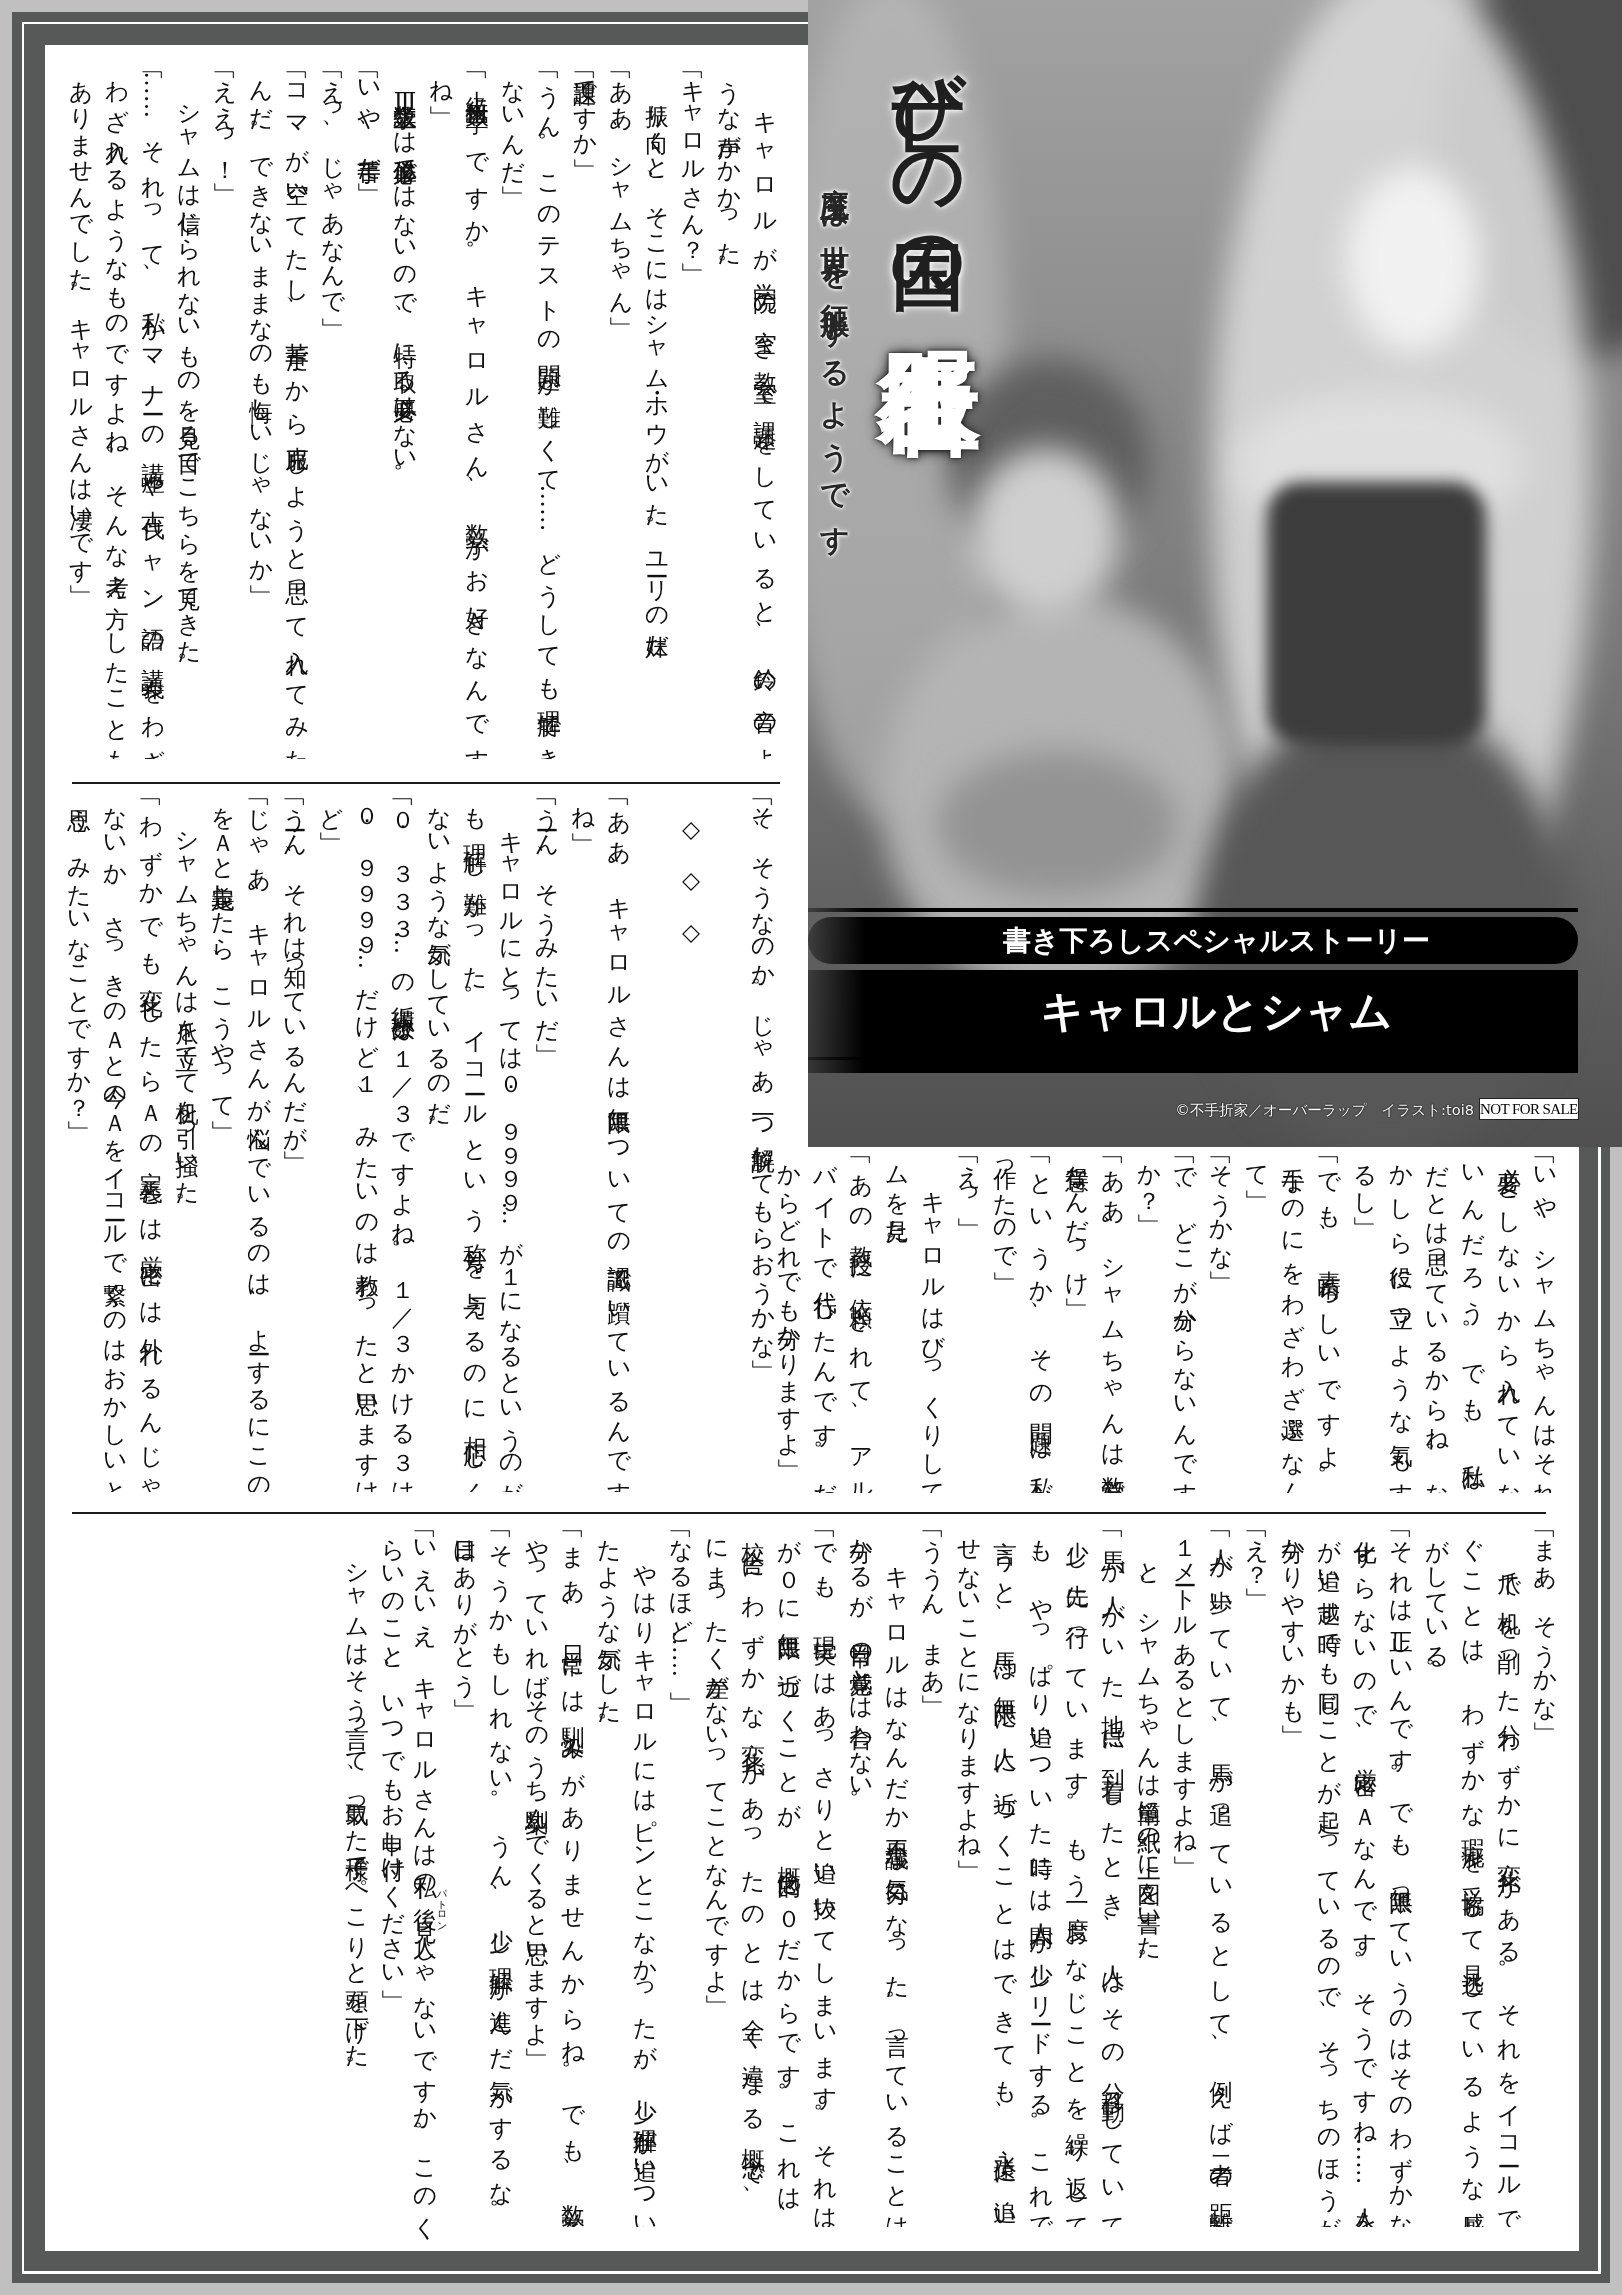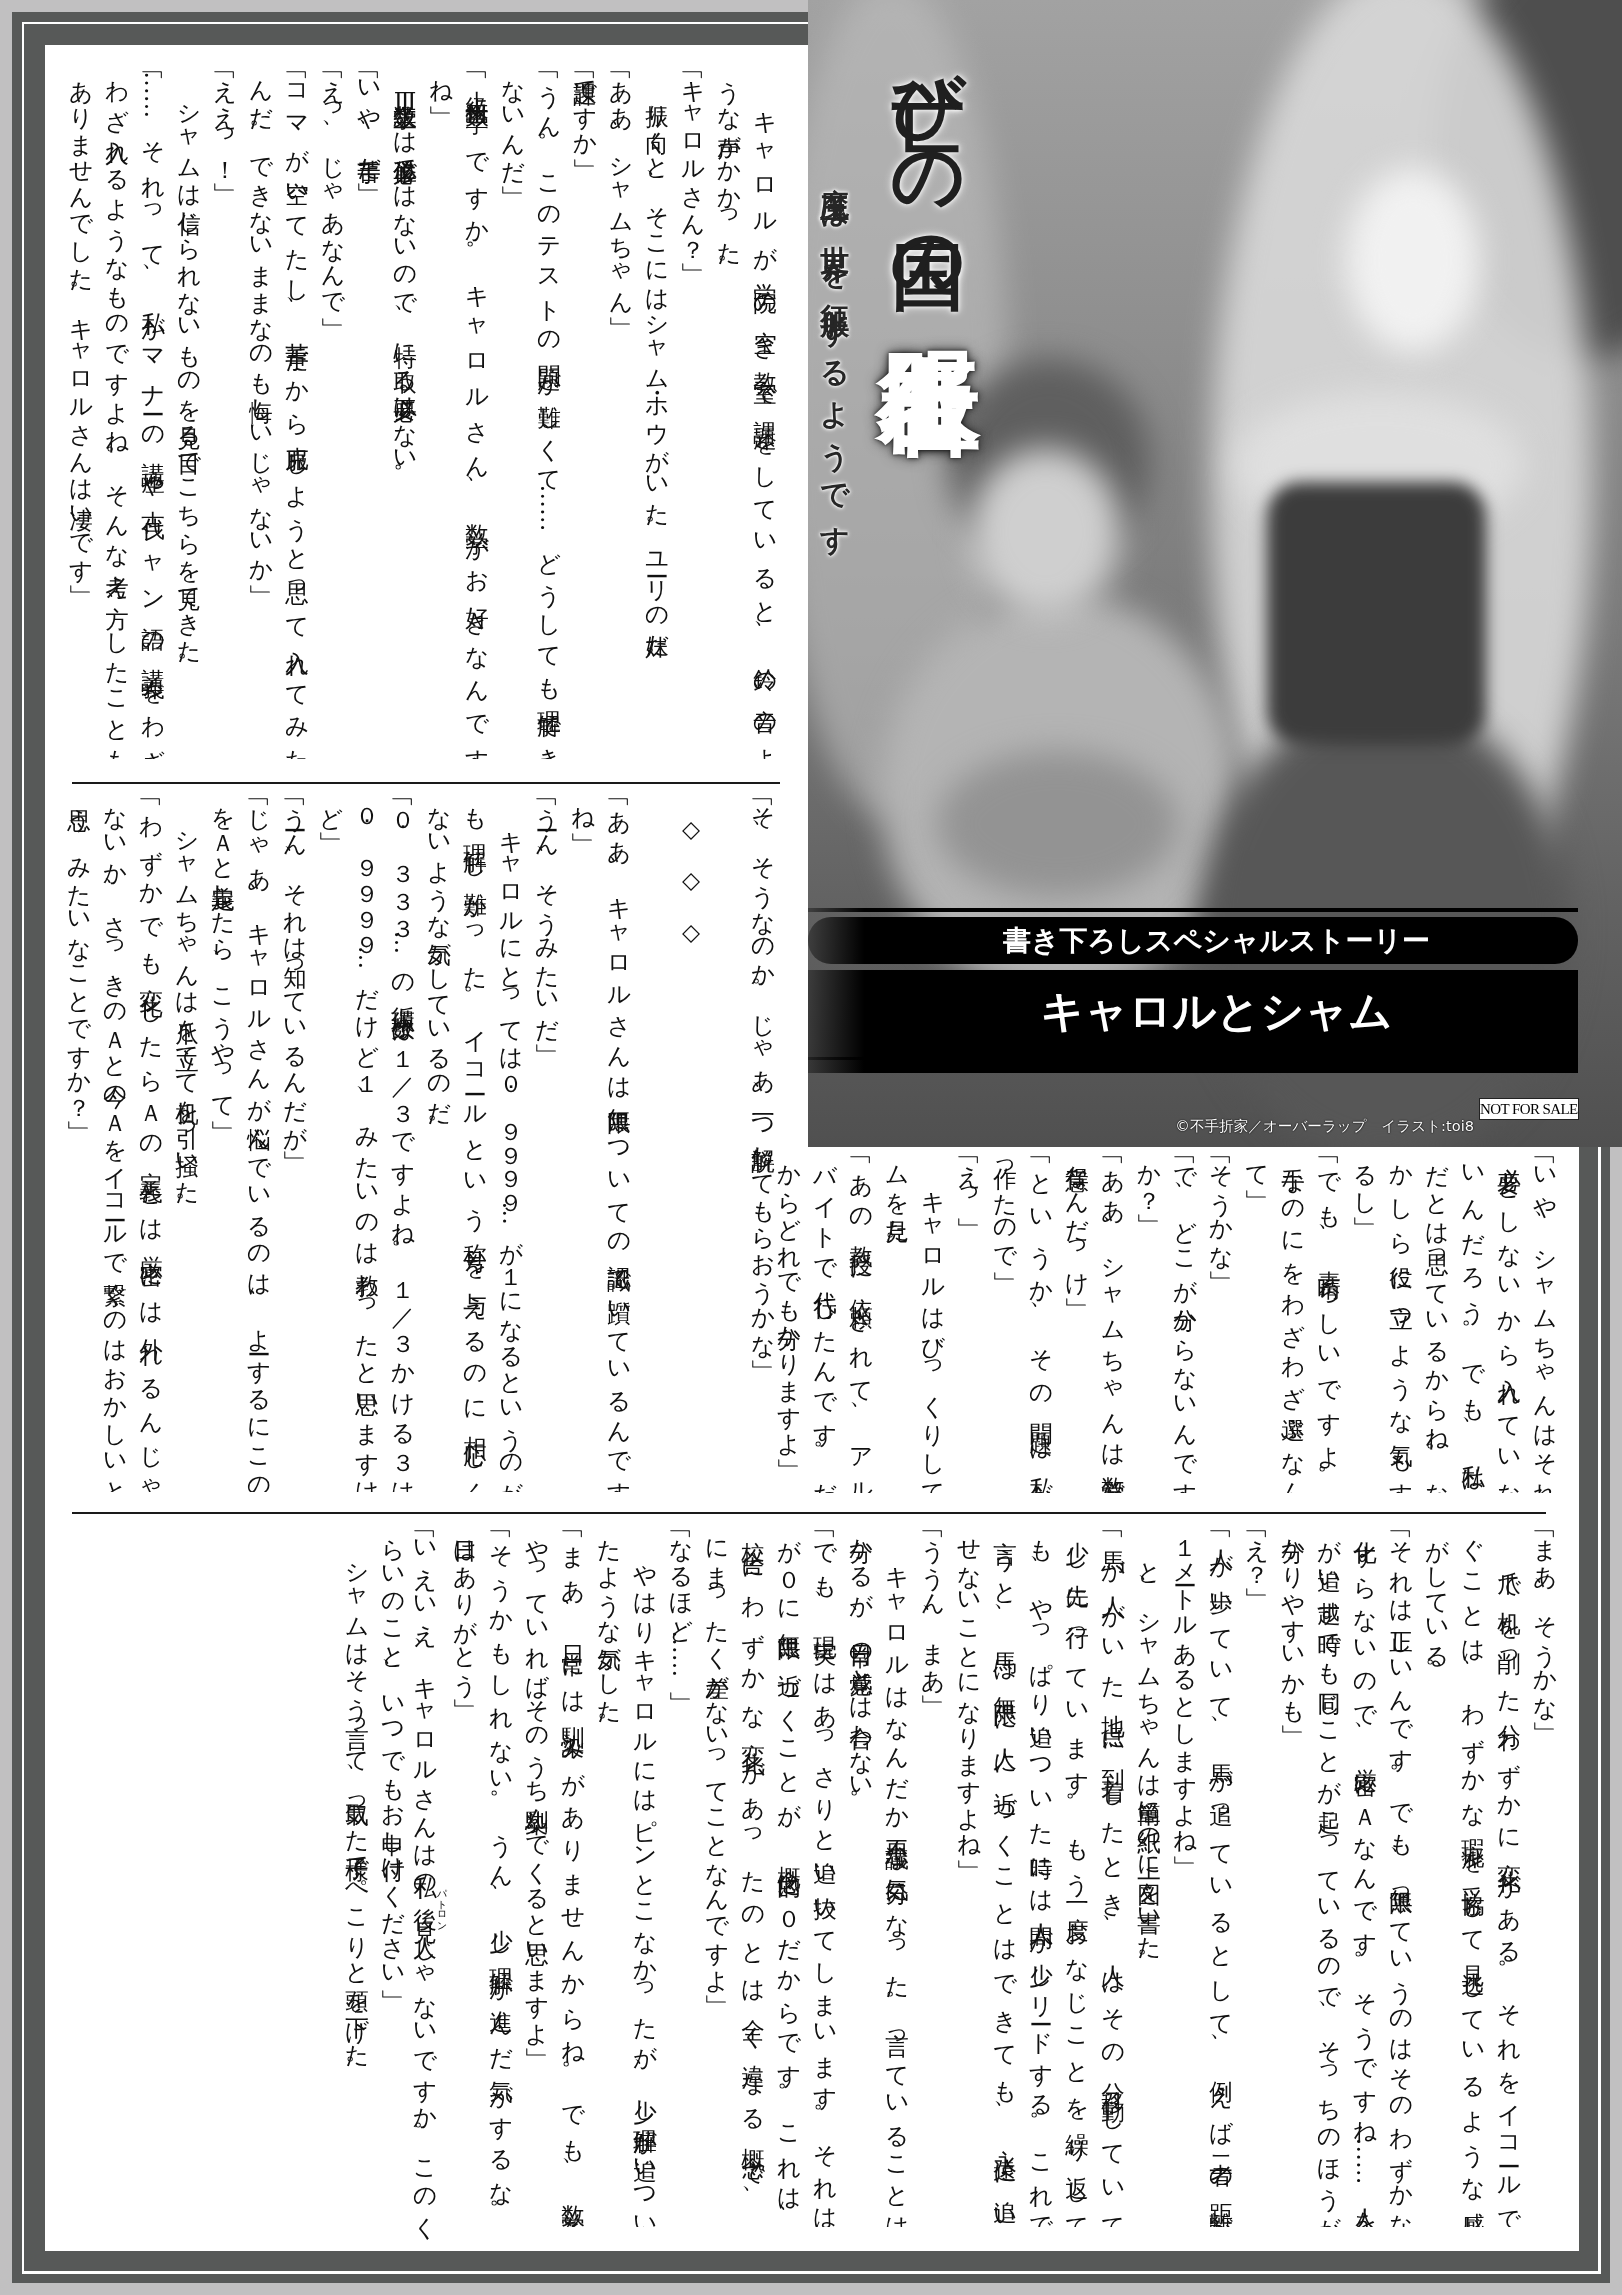--- a/index.html
+++ b/index.html
@@ -93,21 +93,20 @@
   }
   .bar-1 .banner-text { font-size: 28px; line-height: 47px; }
   .bar-2 .banner-text { font-size: 43px; line-height: 82px; }
 
   .credit {
     position: absolute; right: 148px; top: 1100px;
     font-family: "DejaVu Sans", "Liberation Sans", sans-serif;
     font-size: 14.6px; line-height: 19px; color: #ffffff;
     text-shadow: 0 0 1.1px #000, 0 0 1.7px #000;
     white-space: nowrap;
-    margin-top: 16px;
   }
   .nfs {
     position: absolute; left: 671px; top: 1098px; width: 100px; height: 22.4px;
     box-sizing: border-box; background: #ffffff; border: 1.1px solid #222;
     font-family: "Liberation Serif", "DejaVu Serif", serif;
     font-size: 15px; line-height: 20px; letter-spacing: -0.6px; text-align: left; color: #000;
     white-space: nowrap;
   }
 </style>
 </head>

